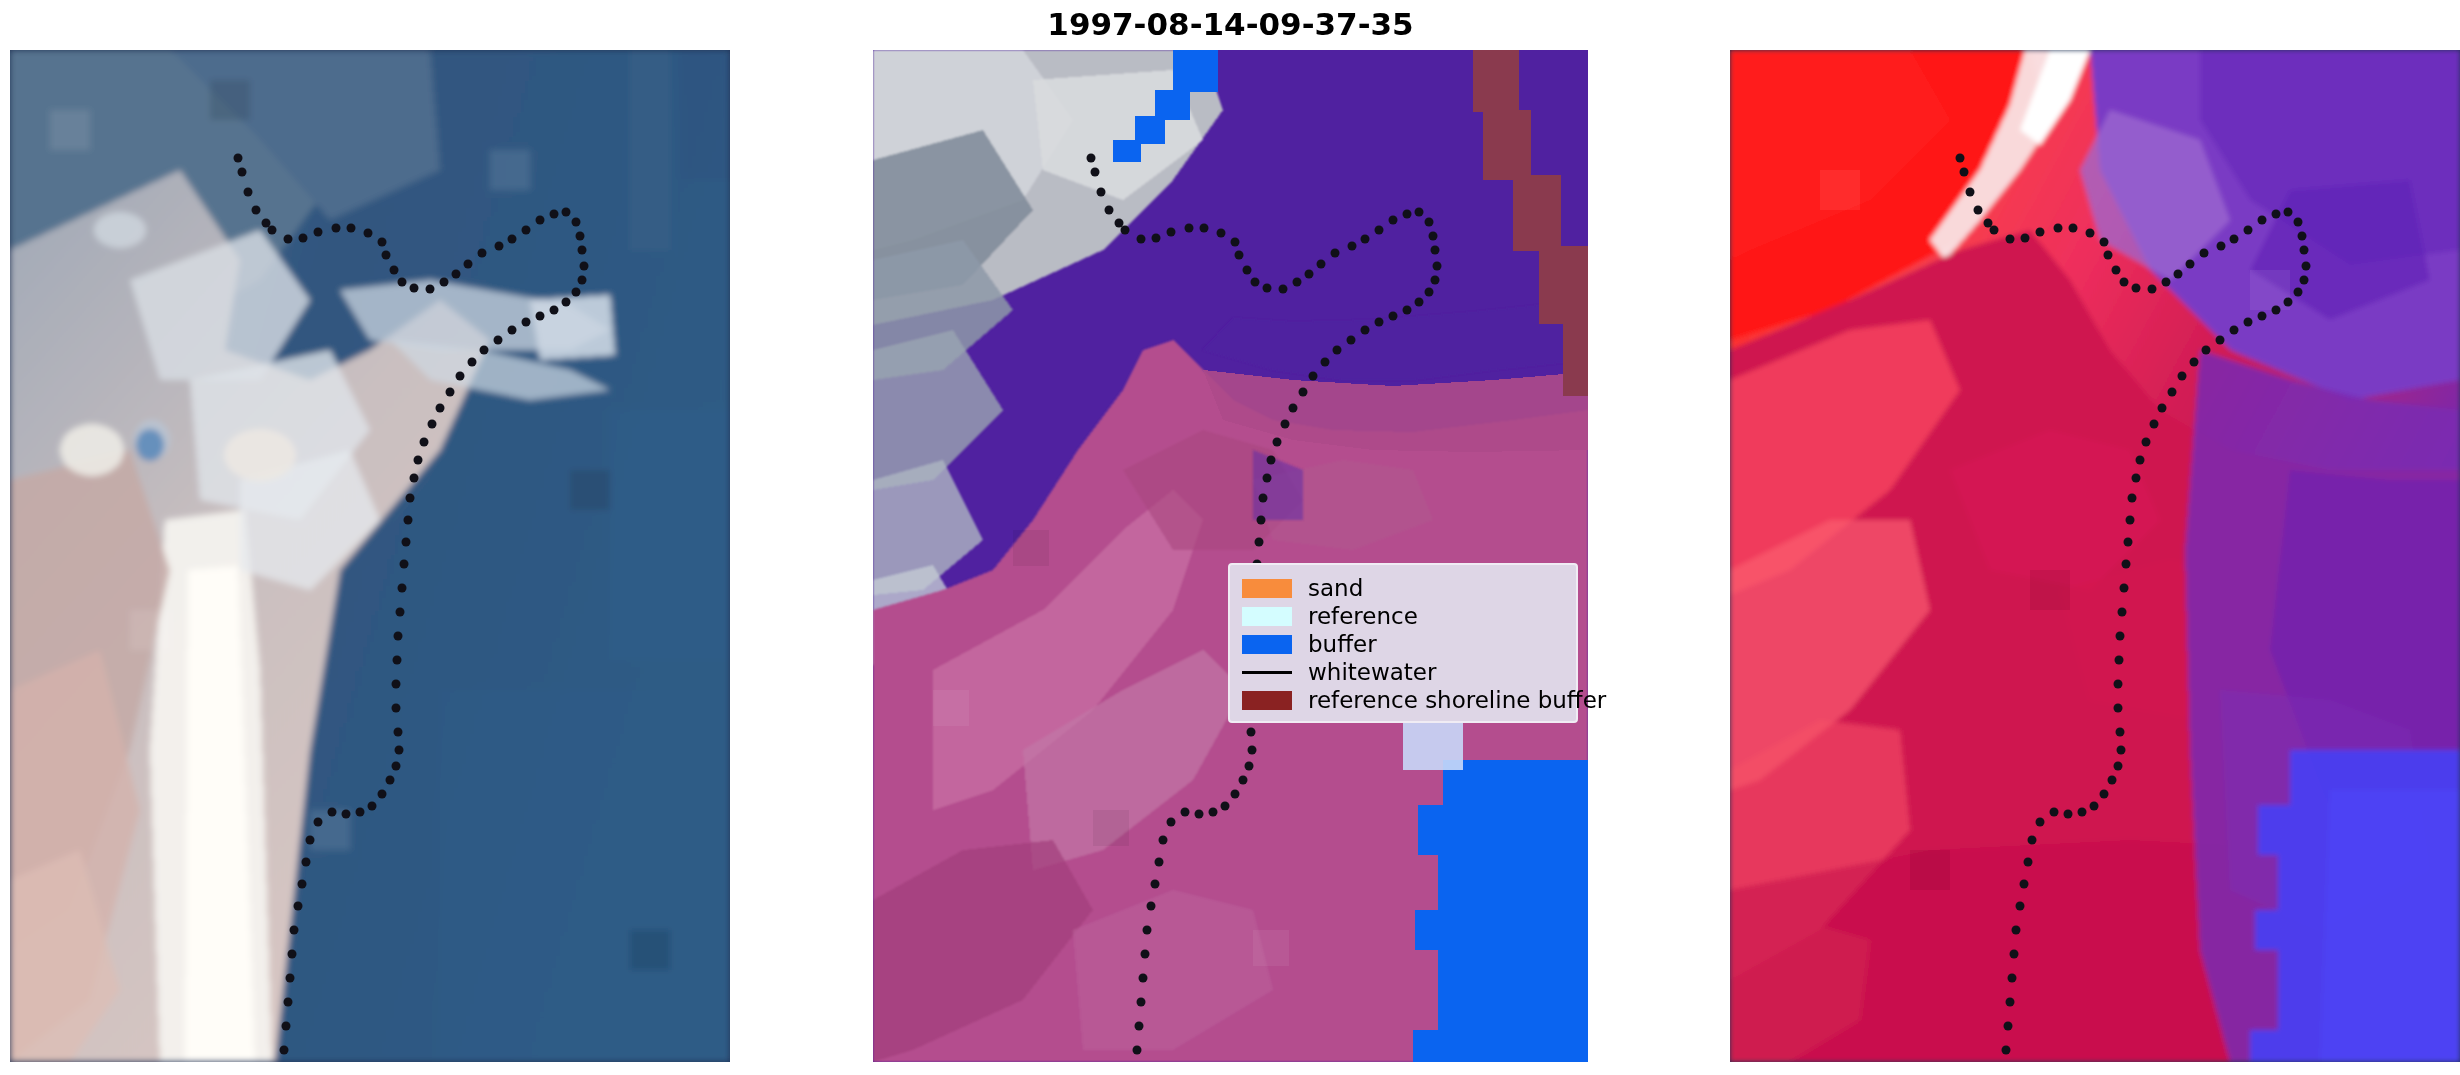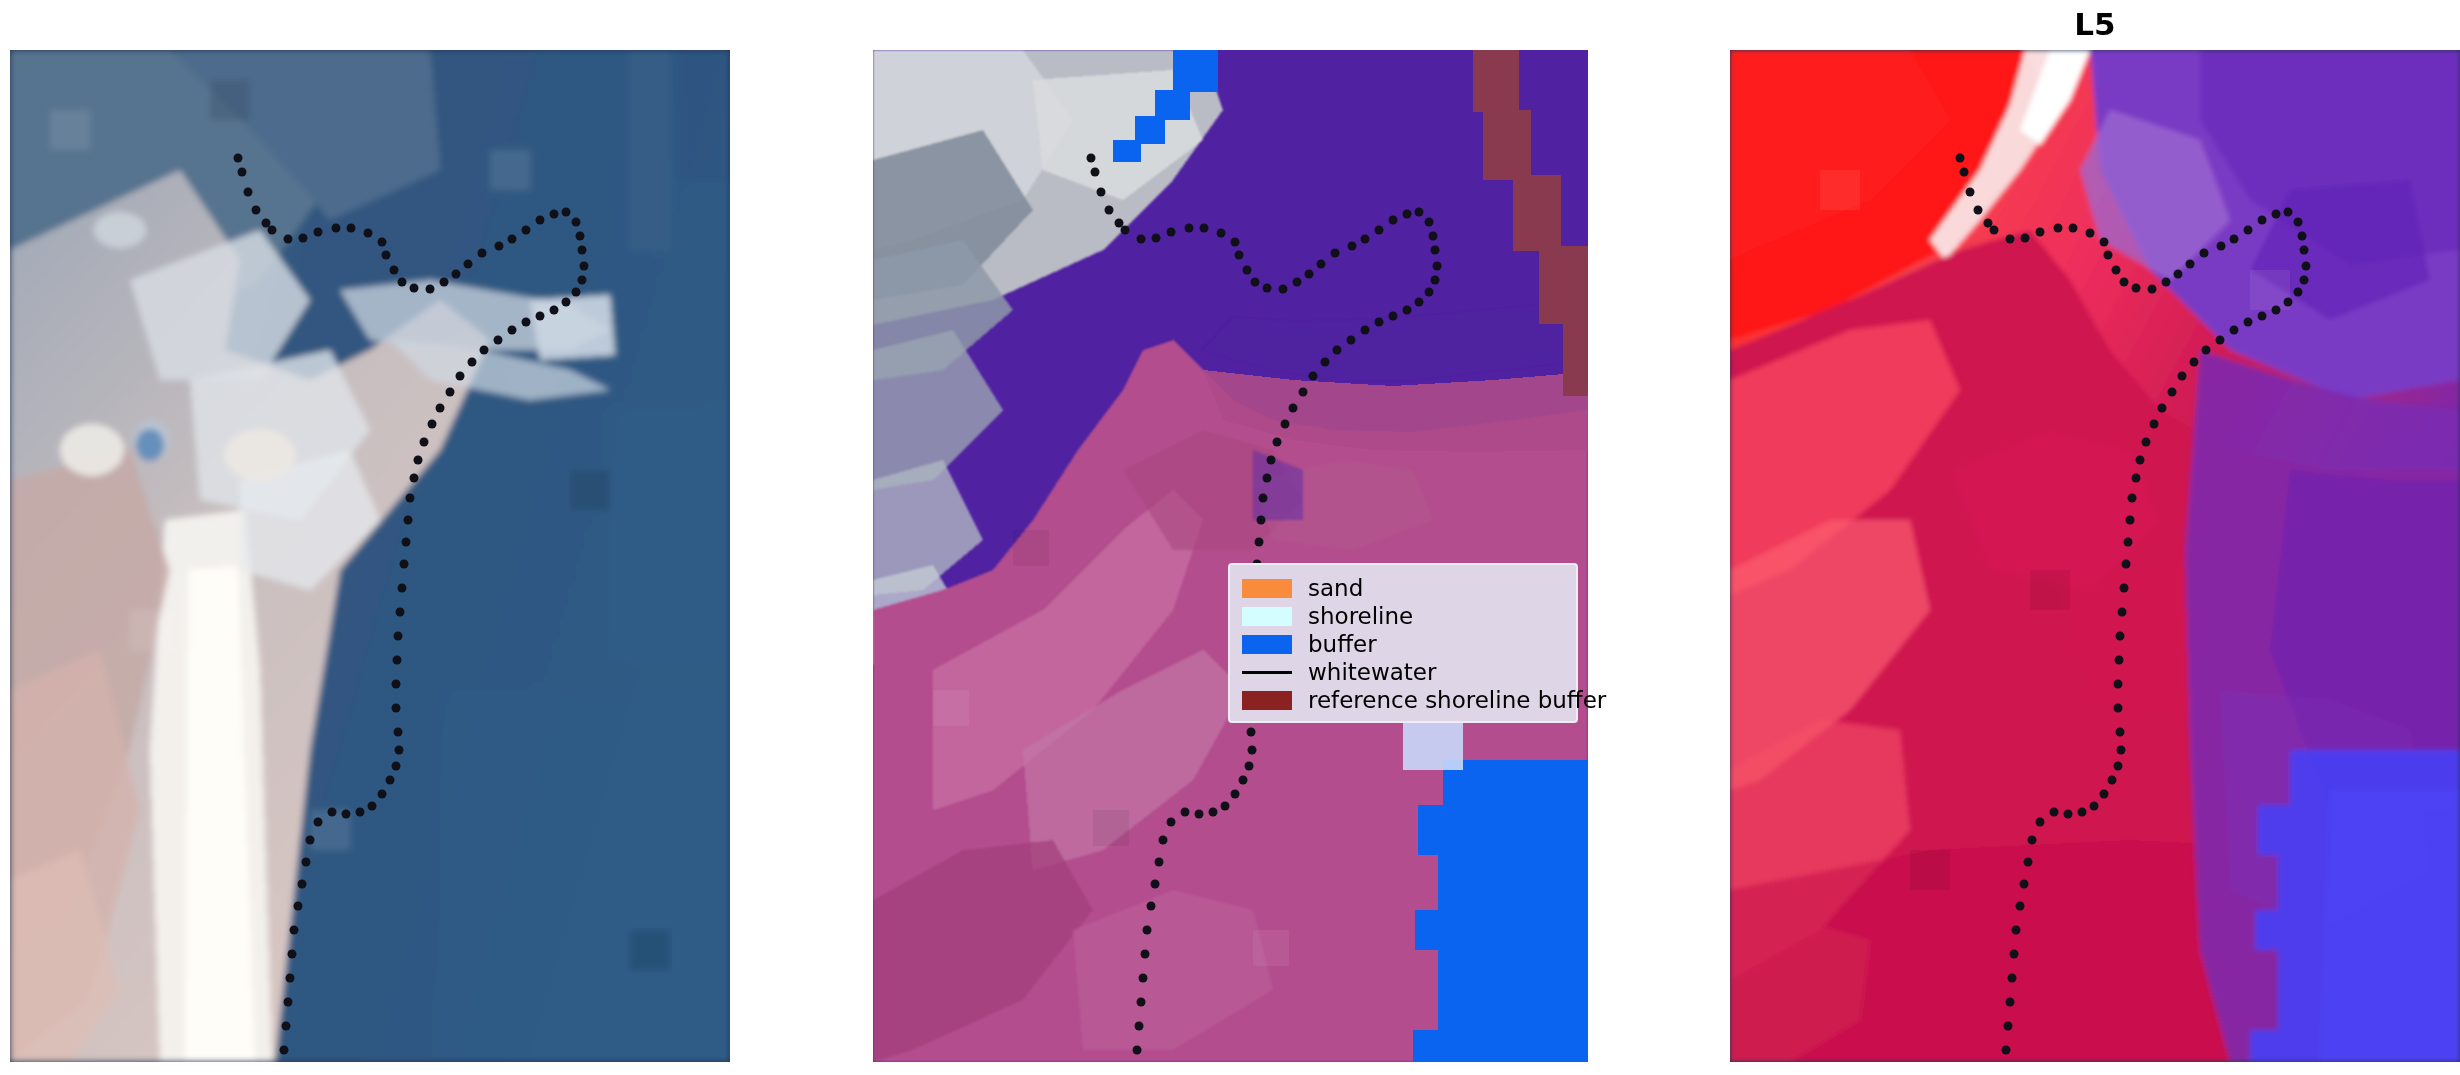--- a/index.html
+++ b/index.html
@@ -257,20 +257,21 @@
           <circle cx="284" cy="880" r="4.5"></circle>
         <circle cx="282" cy="904" r="4.5"></circle>
           <circle cx="280" cy="928" r="4.5"></circle>
         <circle cx="278" cy="952" r="4.5"></circle>
           <circle cx="276" cy="976" r="4.5"></circle>
         <circle cx="274" cy="1000" r="4.5"></circle>
       </g>
     </svg>
   </div>
 
+  <div class="panel-title" style="left:873px; width:715px;">1997-08-14-09-37-35</div>
 
   <div class="panel" id="panel-2" style="left:873px; width:715px;">
     <svg class="panel-img" viewBox="0 0 715 1012" preserveAspectRatio="none" shape-rendering="crispEdges">
       <defs>
         <filter id="px2">
             <feGaussianBlur stdDeviation="1.2"></feGaussianBlur>
           </filter>
       </defs>
 
       <rect x="0" y="0" width="715" height="1012" fill="#5021a0"></rect>
@@ -423,37 +424,36 @@
     </svg>
   </div>
 
   <div id="legend">
     <div class="legend-row">
       <span class="swatch" style="background:#f88c3c;"></span>
       <span class="legend-label">sand</span>
     </div>
     <div class="legend-row">
       <span class="swatch" style="background:#d4fdff;"></span>
-      <span class="legend-label">shoreline</span>
+      <span class="legend-label">reference</span>
     </div>
     <div class="legend-row">
       <span class="swatch" style="background:#0a64f0;"></span>
       <span class="legend-label">buffer</span>
     </div>
     <div class="legend-row">
       <span class="swatch line-swatch"></span>
       <span class="legend-label">whitewater</span>
     </div>
     <div class="legend-row">
       <span class="swatch" style="background:#8a2222;"></span>
       <span class="legend-label">reference shoreline buffer</span>
     </div>
   </div>
 
-  <div class="panel-title" style="left:1730px; width:730px;">L5</div>
 
   <div class="panel" id="panel-3" style="left:1730px; width:730px;">
     <svg class="panel-img" viewBox="0 0 730 1012" preserveAspectRatio="none" shape-rendering="crispEdges">
       <defs>
         <filter id="px3">
             <feGaussianBlur stdDeviation="2.4"></feGaussianBlur>
           </filter>
         <linearGradient id="idxG" x1="0" y1="0" x2="1" y2="0.75">
           <stop offset="0%" stop-color="#ff0b0b"></stop>
           <stop offset="22%" stop-color="#fb4545"></stop>

